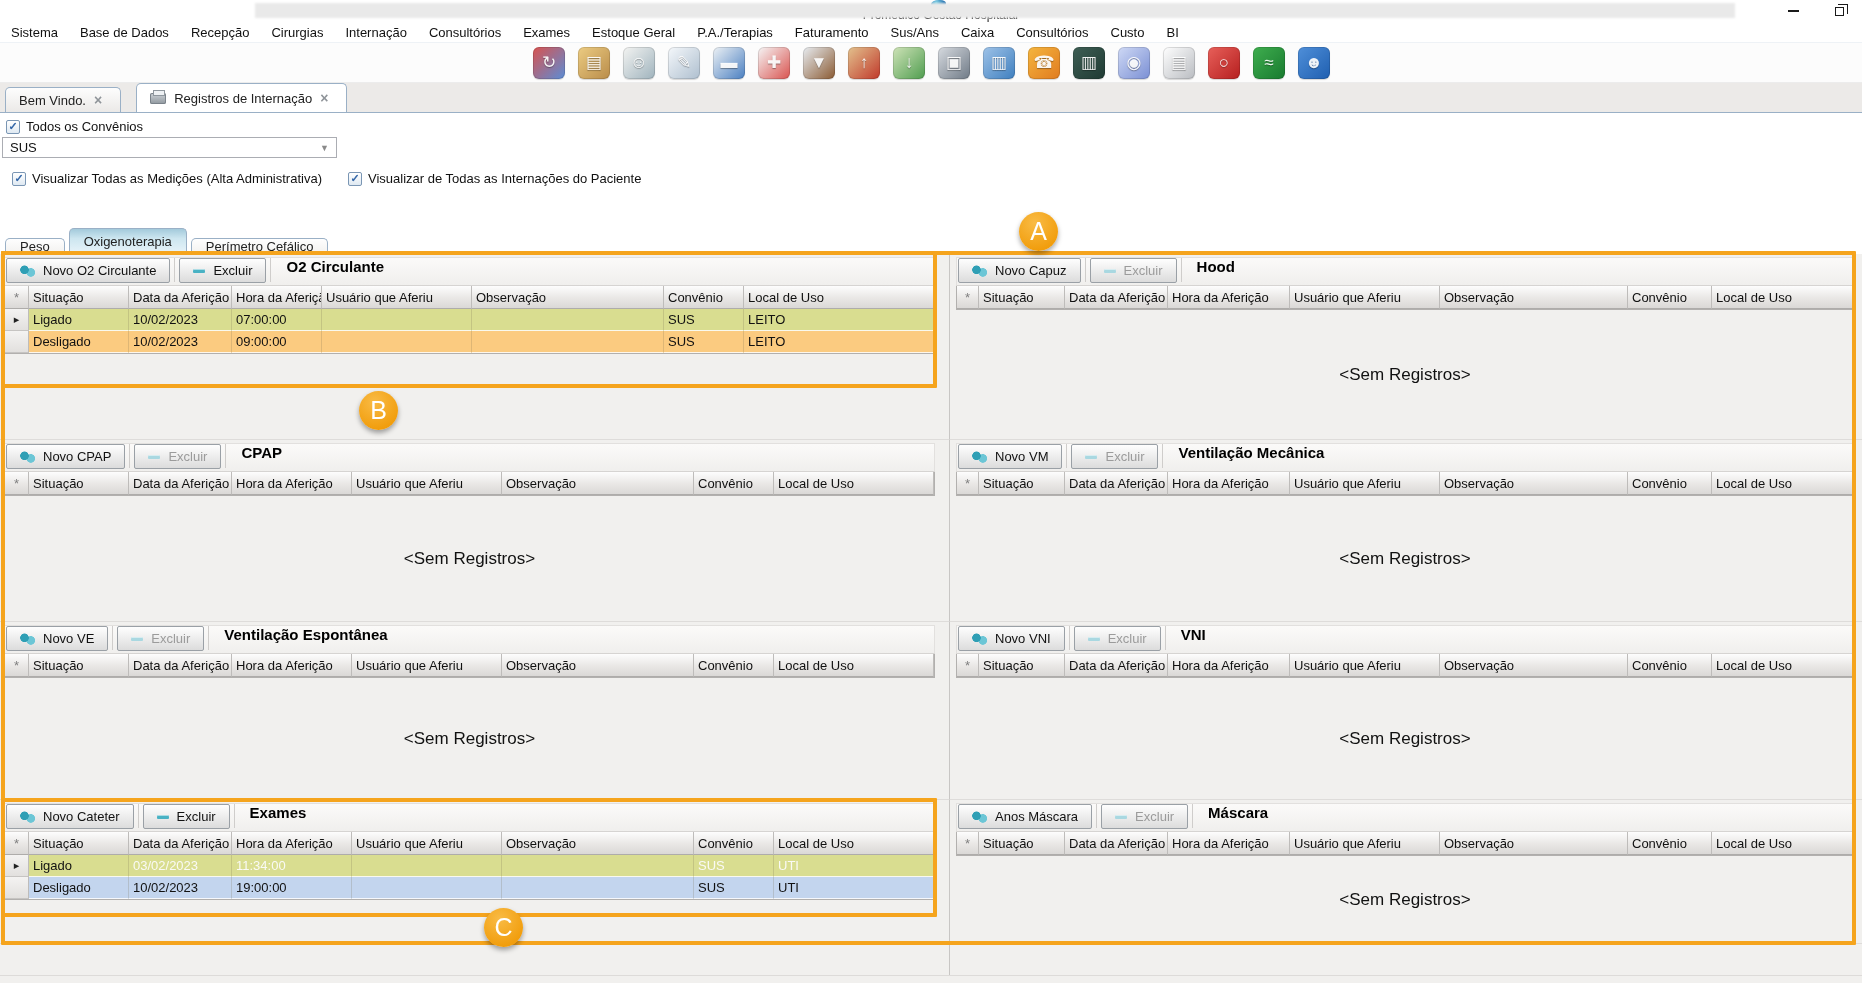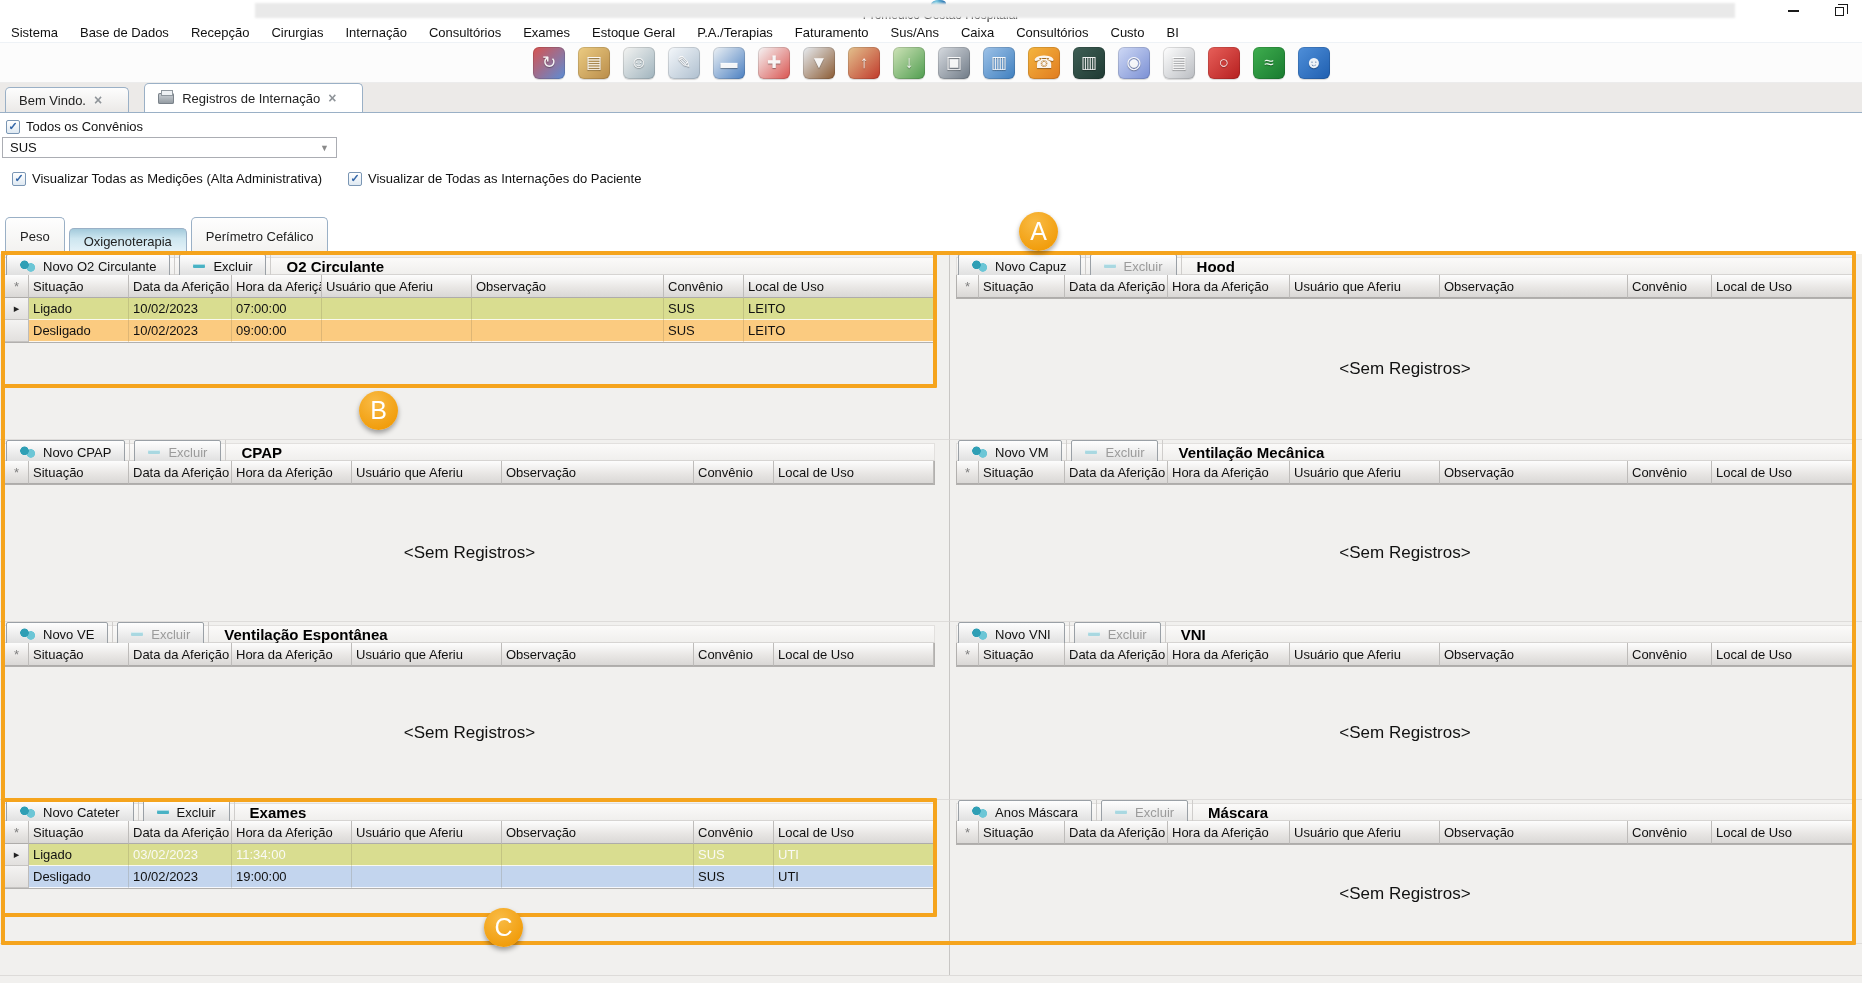--- a/index.html
+++ b/index.html
@@ -23,21 +23,21 @@
   .menubar { height:21px; background:#ffffff; display:flex; align-items:center; font-size:13px; color:#111; border-bottom:1px solid #eef2f6; }
   .menu-item { padding:0 11px; cursor:default; }
 
   
   .toolbar { height:40px; background:#fcfcfc; display:flex; align-items:center; padding-left:533px; gap:13px; border-bottom:1px solid #ececec; }
   .tool-ico { width:32px; height:32px; border-radius:6px; display:flex; align-items:center; justify-content:center;
     color:rgba(255,255,255,.93); font-size:17px; text-shadow:0 1px 1px rgba(0,0,0,.35); box-shadow: inset 0 0 0 1px rgba(0,0,0,.12), 0 1px 1px rgba(0,0,0,.15); }
 
   
   .tabstrip { height:30px; background:#eceae8; display:flex; align-items:flex-end; padding-left:5px; border-bottom:1px solid #9ab0c6; }
-  .tab { height:25px; display:flex; align-items:center; gap:8px; padding:0 26px 0 13px; font-size:13px; color:#222;
+  .tab { height:25px; display:flex; align-items:center; gap:8px; padding:0 18px 0 13px; font-size:13px; color:#222;
     background:linear-gradient(#fdfdfd,#ebe9e7); border:1px solid #9ab0c6; border-bottom:none; border-radius:5px 5px 0 0; margin-right:15px; }
   .tab.active { height:29px; background:#ffffff; }
   .tab .close { color:#8f9499; font-weight:bold; font-size:14px; line-height:1; }
   .printer-icon { width:16px; height:11px; position:relative; background:linear-gradient(#cfd4d9,#8f979e); border-radius:2px; box-shadow: inset 0 0 0 1px #7a828a; }
   .printer-icon::before { content:""; position:absolute; left:3px; top:-3px; width:10px; height:4px; background:#eef1f4; border:1px solid #8f979e; }
 
   
   .content-white { height:141px; background:#ffffff; position:relative; }
   .checkbox { display:inline-flex; align-items:center; gap:6px; font-size:13px; color:#111; }
   .cb-box { width:14px; height:14px; flex:none; border:1px solid #7a96b4; border-radius:2px;
@@ -48,33 +48,33 @@
     justify-content:space-between; padding:0 7px; font-size:13px; color:#111; margin:3px 0 0 2px; }
   .select-arrow { color:#8a8a8a; font-size:9px; }
   .patient-line { display:flex; align-items:center; font-size:13px; font-weight:bold; color:#1a1a1a; margin:7px 0 0 4px; height:16px; white-space:pre; }
   .patient-name { color:#e00000; }
   .redact-red { width:186px; height:14px; background:#ee8a8a; filter:blur(.6px); margin:0 2px; }
   .redact-gray { width:48px; height:13px; background:#b3b3b3; filter:blur(.6px); margin:0 2px; }
   .redact-gray.g2 { width:58px; }
   .view-opts { display:flex; gap:26px; margin:13px 0 0 12px; }
   
   .subtabs { position:absolute; left:5px; bottom:0; display:flex; align-items:flex-end; }
-  .subtab { height:37px; padding:0 14px; display:flex; align-items:center; font-size:13px; color:#222;
+  .subtab { height:16px; padding:0 14px; display:flex; align-items:center; font-size:13px; color:#222;
     background:linear-gradient(#fefefe,#f2f1ef); border:1px solid #9ab0c6; border-bottom:none; border-radius:5px 5px 0 0; margin-right:4px; }
   .subtab.active { height:26px; background:linear-gradient(180deg,#a3cadb 0%,#cde6f0 38%,#e9f4f9 100%); }
 
   
   .panel-area { position:relative; height:729px; background:#f1f0ee; }
   .panel-grid { display:grid; grid-template-columns:950px 912px; grid-template-rows:186px 182px 178px 144px; height:690px; }
   .pcell { position:relative; border-bottom:1px solid #dedcda; overflow:visible; }
   .pcell.left  { border-right:1px solid #c8c6c4; padding:3px 14px 0 4px; }
   .pcell.right { padding:3px 8px 0 6px; }
   .panel { height:100%; display:flex; flex-direction:column; }
 
-  .ptoolbar { height:18px; flex:none; display:flex; align-items:center; background:linear-gradient(#fbfaf9,#f0efed); border:1px solid #e2e0de; border-bottom:1px solid #d6d4d2; }
+  .ptoolbar { height:29px; flex:none; display:flex; background:linear-gradient(#fbfaf9,#f0efed); border:1px solid #e2e0de; border-bottom:1px solid #d6d4d2; }
   .btn { height:25px; display:flex; align-items:center; gap:8px; padding:0 13px; margin:0 1px;
     background:linear-gradient(#fefefe,#dcdcdc); border:1px solid #9aa0a6; border-radius:2px; font-size:13px; color:#111; cursor:default; }
   .btn.disabled { color:#9b9b9b; }
   .tsep { width:1px; height:24px; background:#cfcdcb; margin:0 3px; }
   .novo-ico { width:15px; height:12px; flex:none;
     background: radial-gradient(circle at 30% 40%, #2f9fb5 0 4px, transparent 4.6px),
                 radial-gradient(circle at 72% 62%, #6cc6d6 0 4px, transparent 4.6px); }
   .minus-ico { width:12px; height:4px; flex:none; background:#49b2c4; border-radius:1px; box-shadow: inset 0 1px 0 rgba(255,255,255,.55); }
   .btn.disabled .minus-ico { background:#a9d8e1; }
   .ptitle { font-size:15px; font-weight:bold; color:#000; margin-left:12px; }

